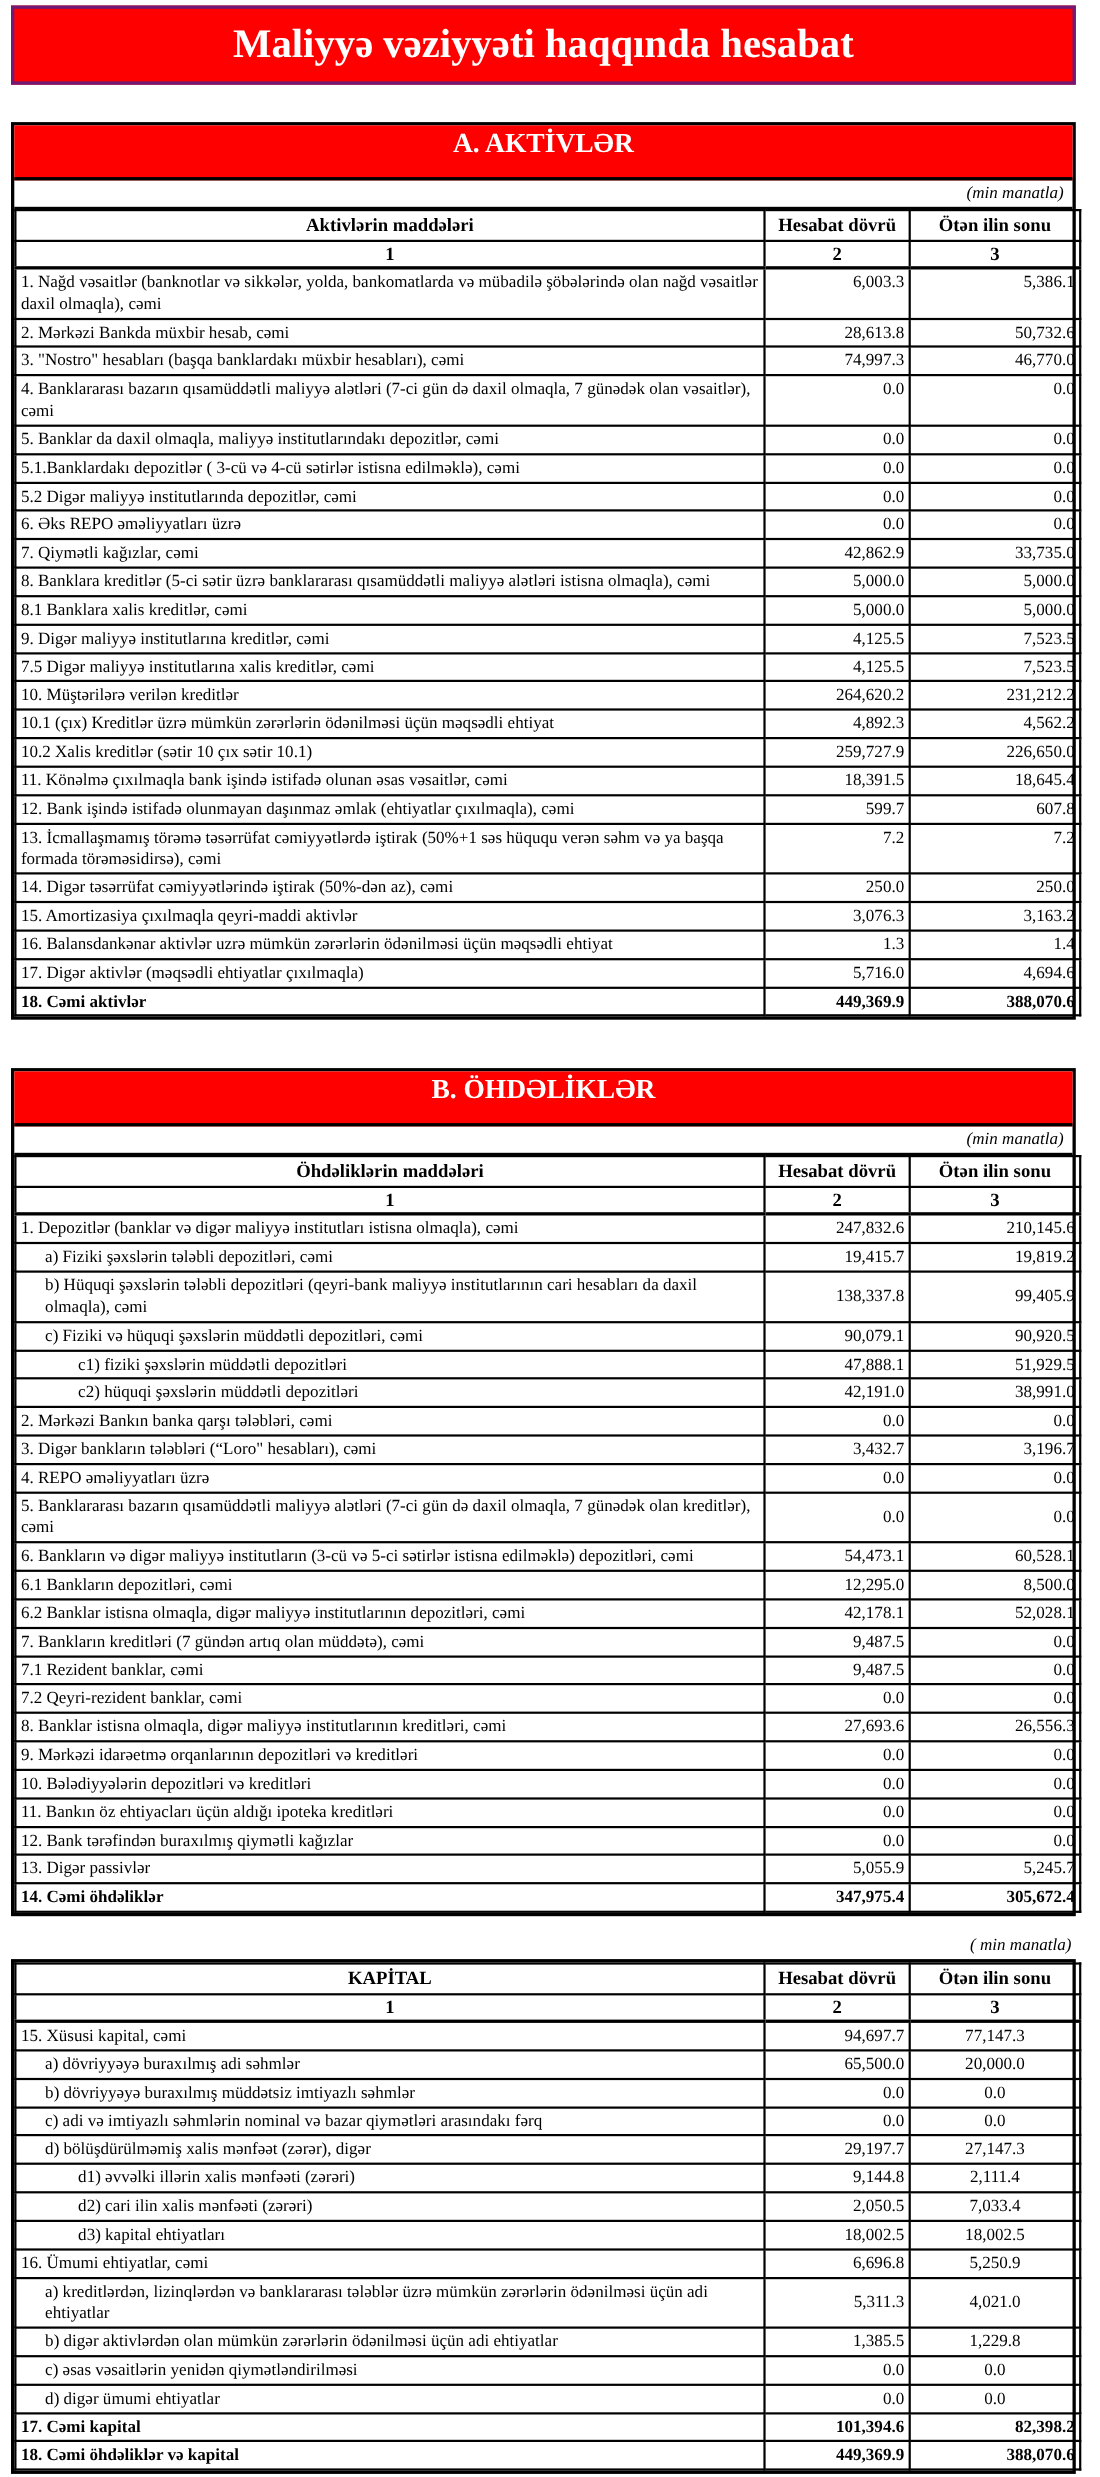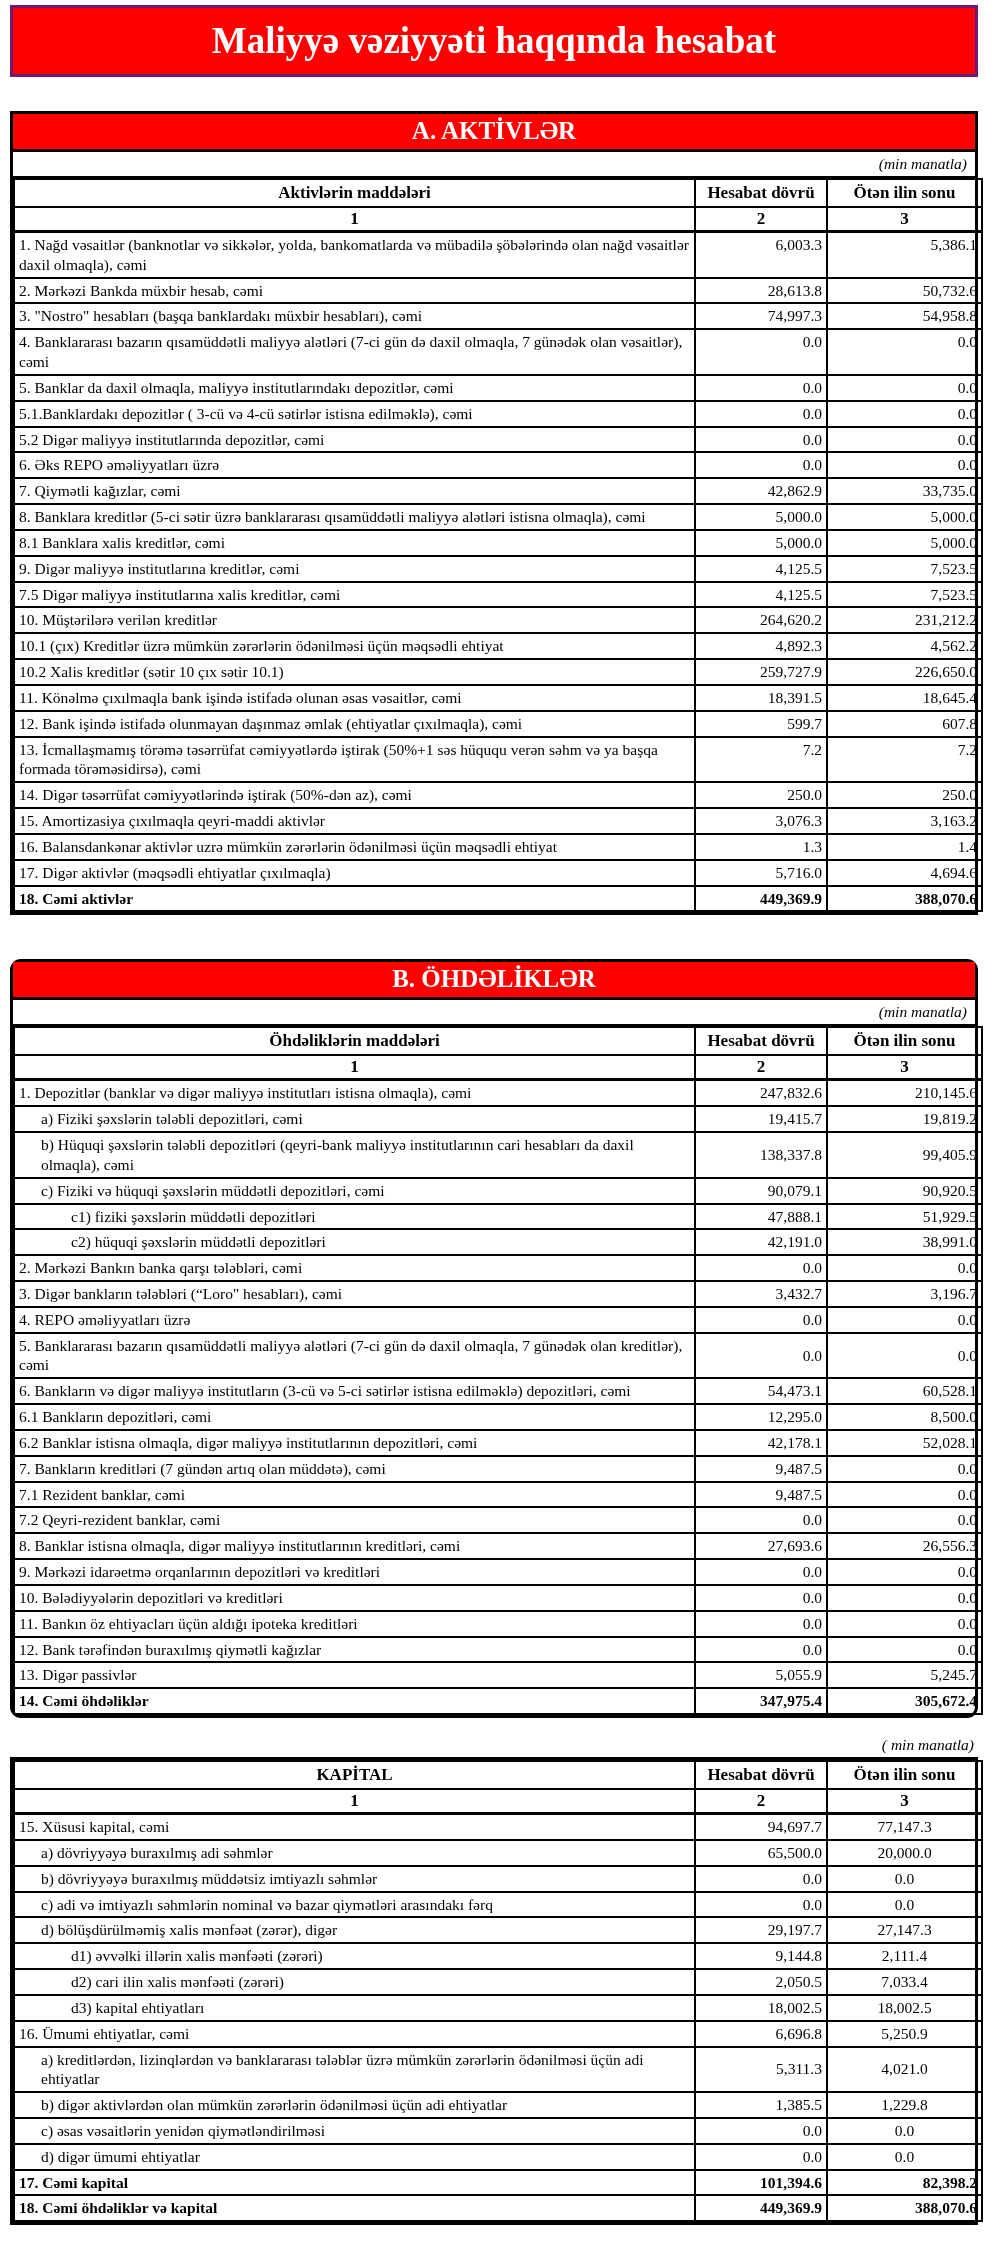--- a/index.html
+++ b/index.html
@@ -25,29 +25,29 @@
     font-size: 37px;
     line-height: 1.0;
     padding: 14px 0 15px;
     margin-bottom: 34px;
   }
   
   .tablebox {
     border: 3px solid #000000;
   }
   .box-a { margin-bottom: 44px; }
-  .box-b { margin-bottom: 16px; border-radius: 11px; }
+  .box-b { margin-bottom: 16px; }
   .band {
     background: #fe0000;
     color: #ffffff;
     font-weight: bold;
     font-size: 25px;
     line-height: 1.0;
     text-align: center;
-    padding: 4px 0 6px;
+    padding: 4px 0 18px;
   }
   .tablebox .band { border-bottom: 3px solid #000000; }
   .band-c {
     border: 3px solid #000000;
     margin-bottom: 1px;
   }
   .unit-note {
     text-align: right;
     font-style: italic;
     font-size: 15.5px;
@@ -138,21 +138,21 @@
             <td class="c-val v3">5,386.1</td>
           </tr>
           <tr>
             <td class="c-name">2. Mərkəzi Bankda müxbir hesab, cəmi</td>
             <td class="c-val v2">28,613.8</td>
             <td class="c-val v3">50,732.6</td>
           </tr>
           <tr>
             <td class="c-name">3. "Nostro" hesabları (başqa banklardakı müxbir hesabları), cəmi</td>
             <td class="c-val v2">74,997.3</td>
-            <td class="c-val v3">54,958.8</td>
+            <td class="c-val v3">46,770.0</td>
           </tr>
           <tr>
             <td class="c-name">4. Banklararası bazarın qısamüddətli maliyyə alətləri (7-ci gün də daxil olmaqla, 7 günədək olan vəsaitlər), cəmi</td>
             <td class="c-val v2">0.0</td>
             <td class="c-val v3">0.0</td>
           </tr>
           <tr>
             <td class="c-name">5. Banklar da daxil olmaqla, maliyyə institutlarındakı depozitlər, cəmi</td>
             <td class="c-val v2">0.0</td>
             <td class="c-val v3">0.0</td>

